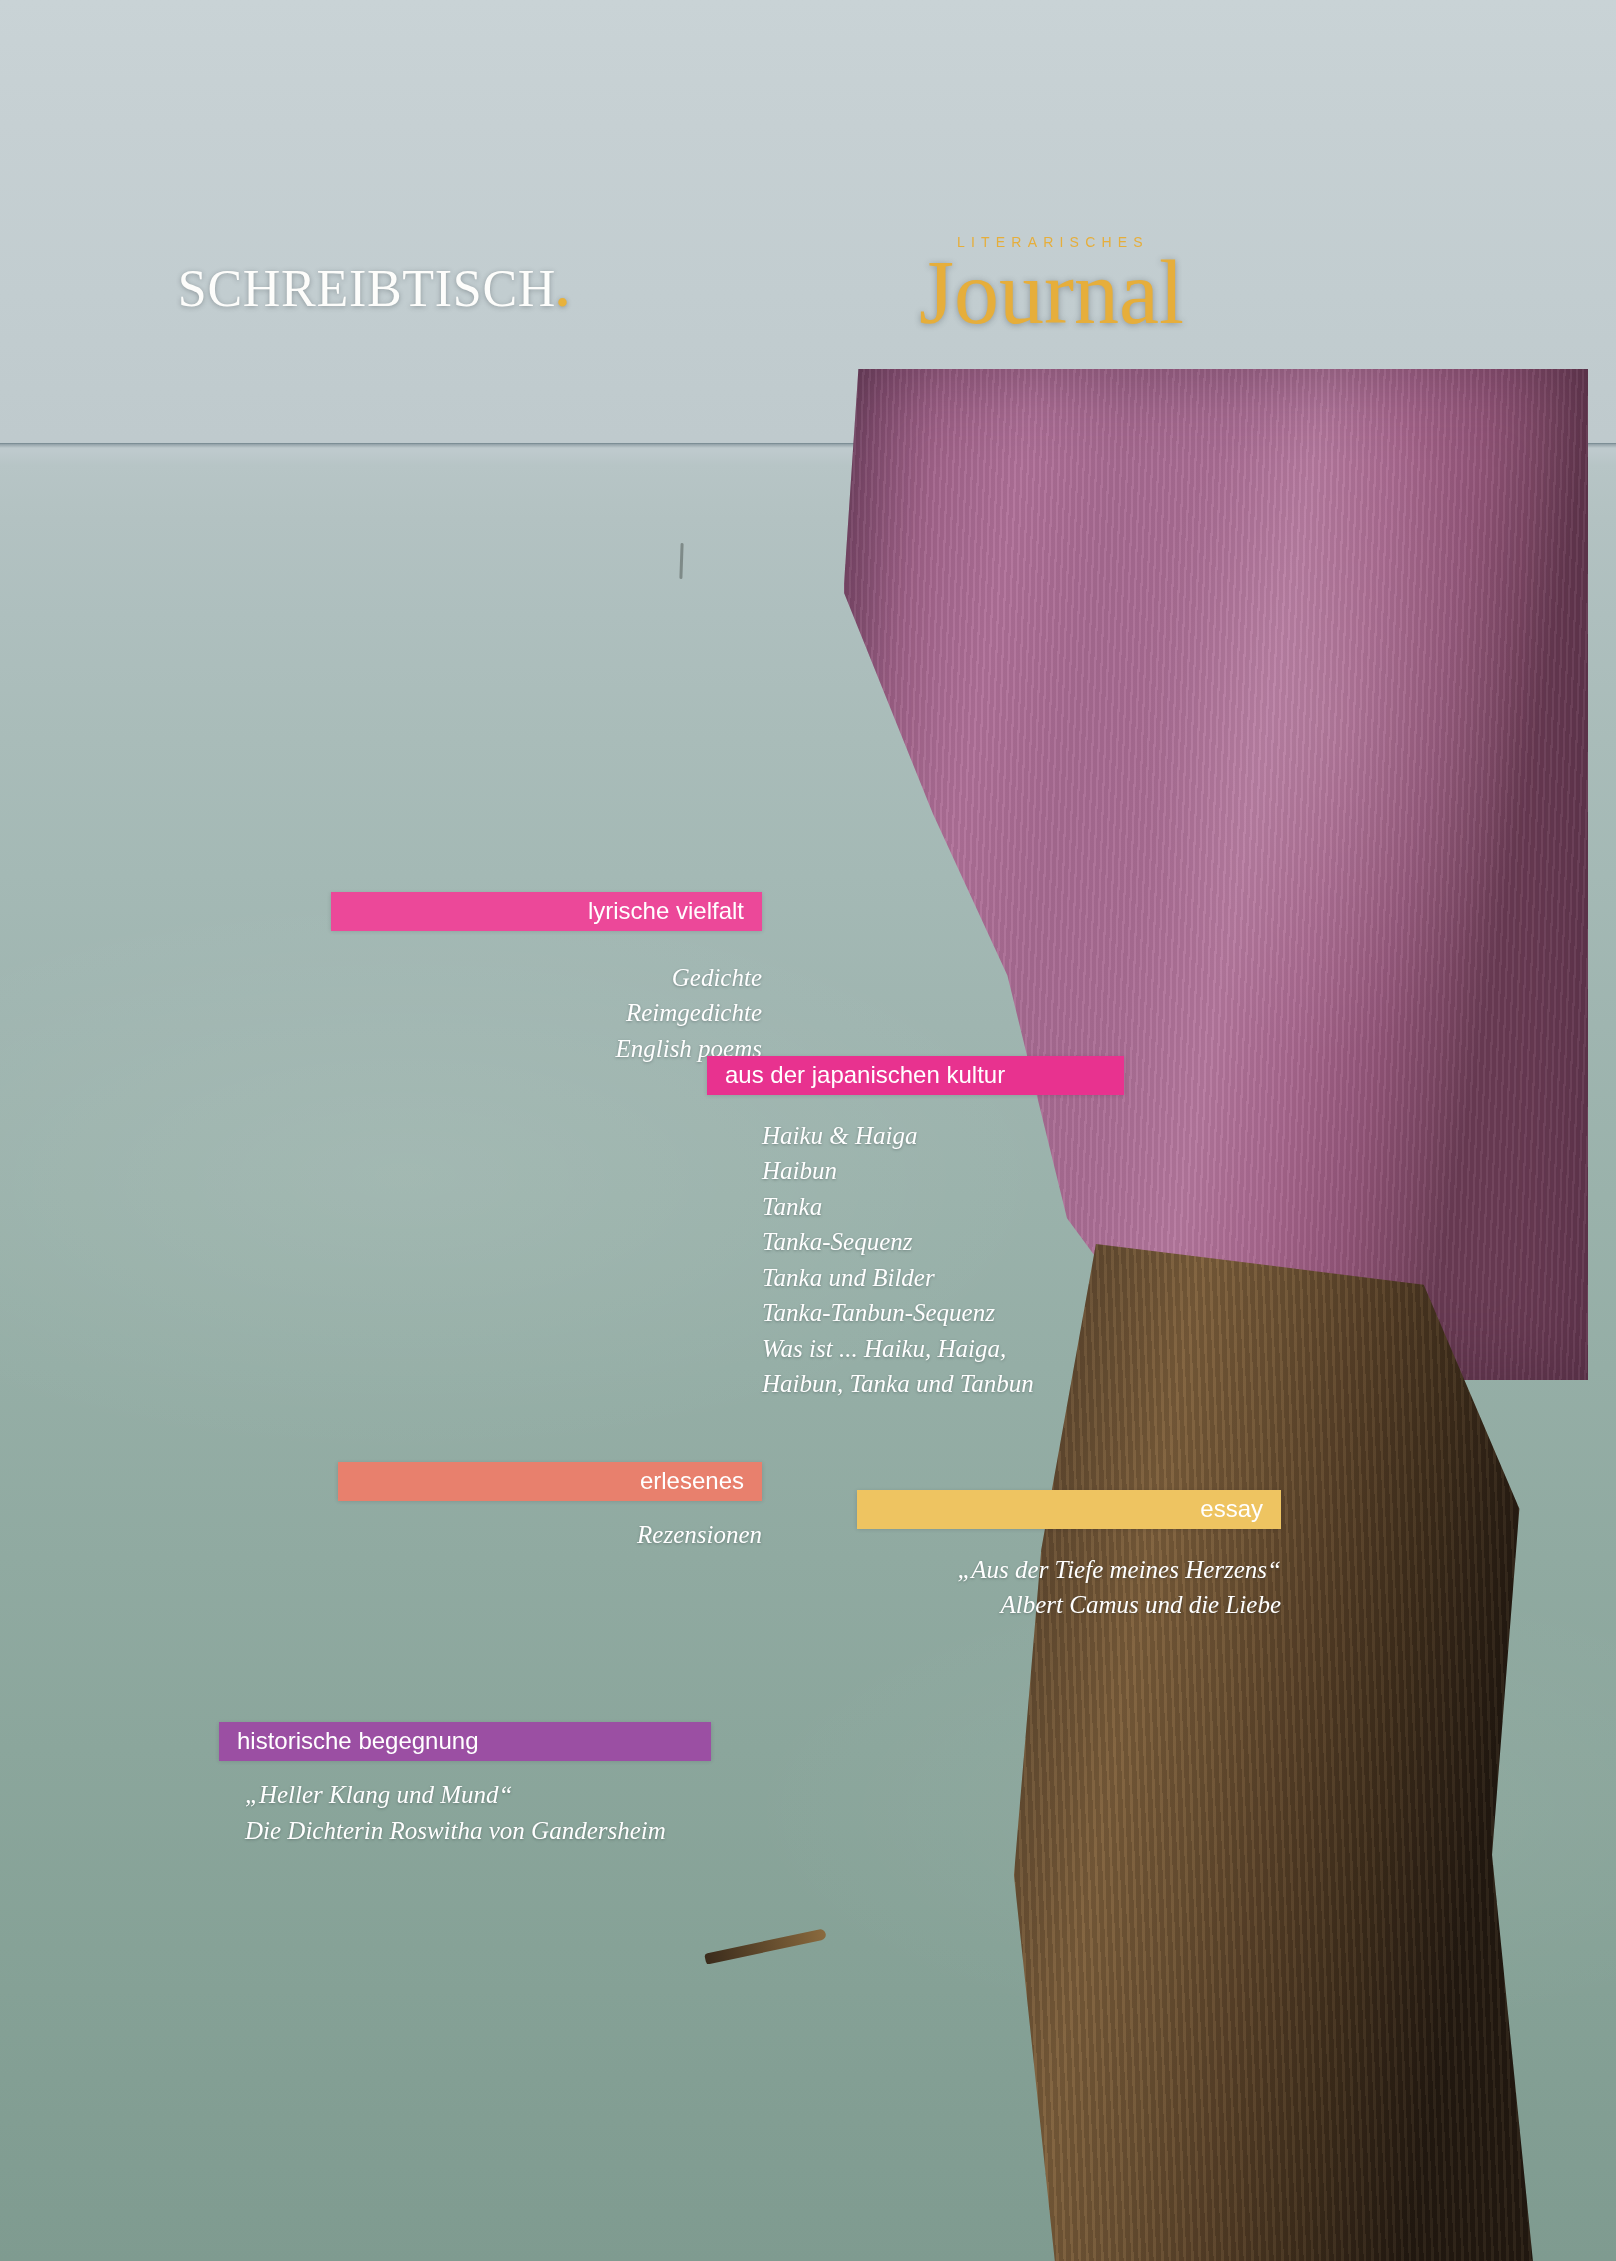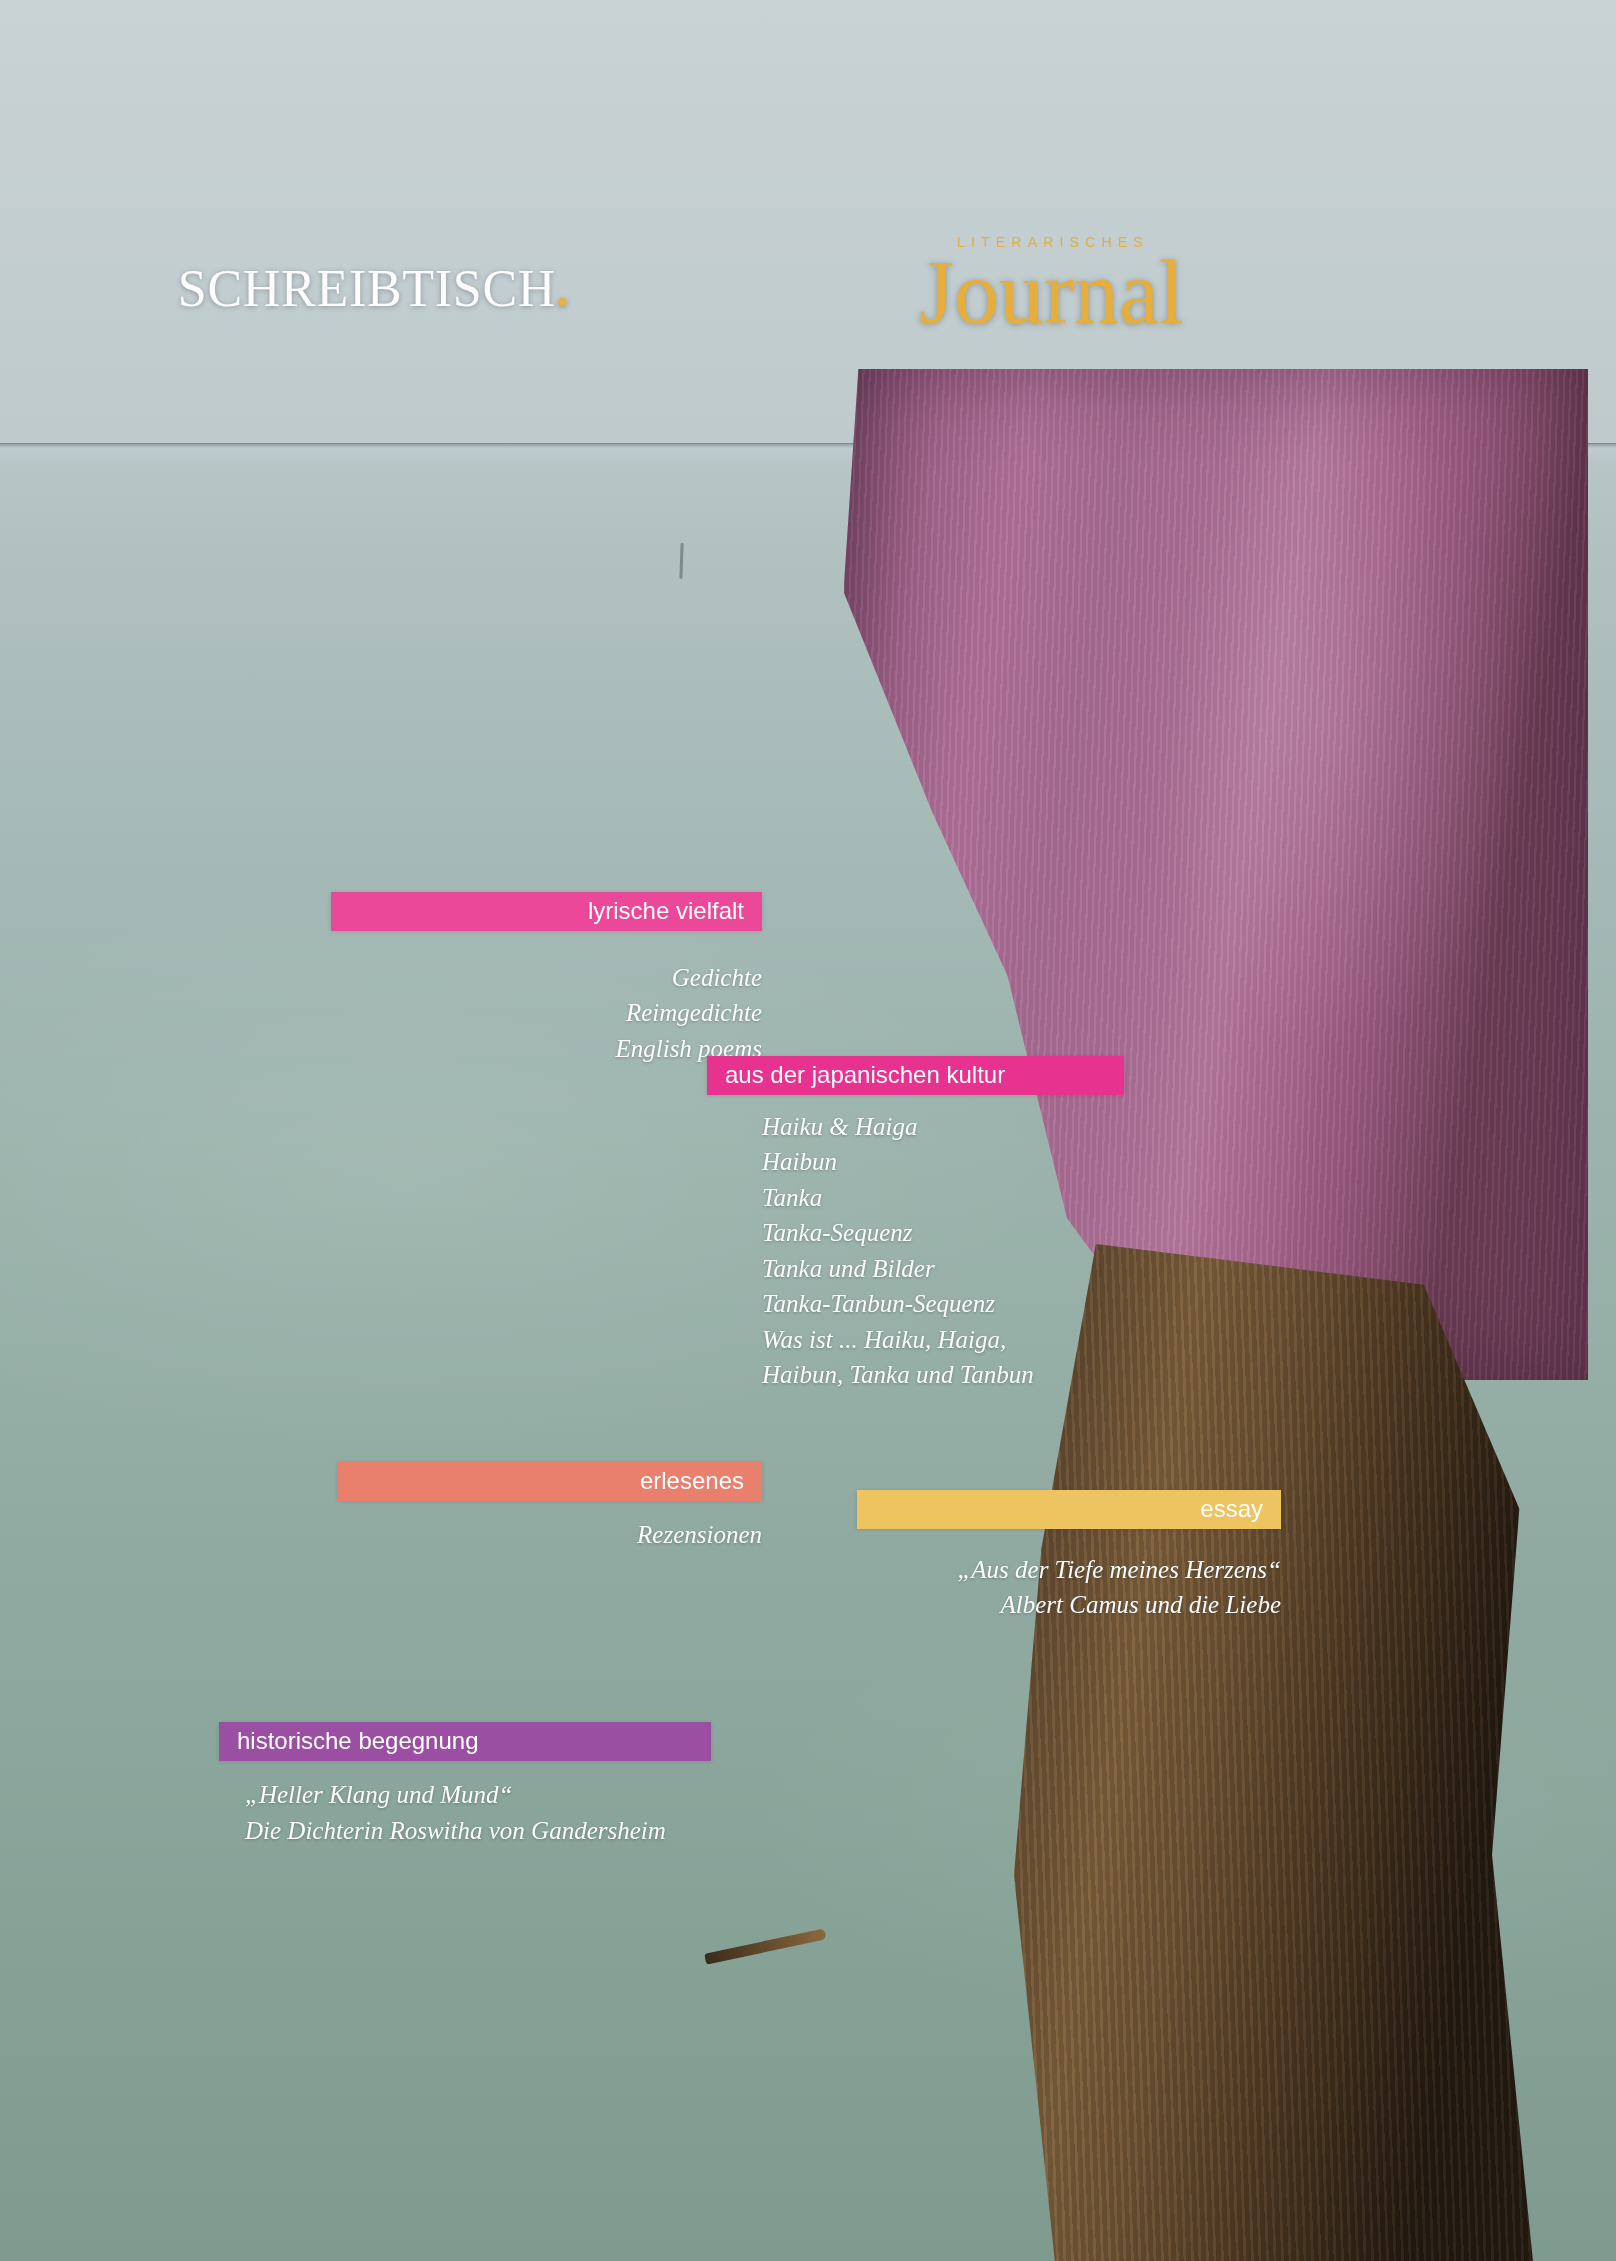--- a/index.html
+++ b/index.html
@@ -246,21 +246,21 @@
   #cat-erlesenes  { left: 311px;  top: 1462px; width: 451px; }
   #cat-erlesenes .cat-bar { min-width: 424px; box-sizing: border-box; }
   #cat-erlesenes .cat-items { margin-left: 55px; }
 
   #cat-historisch { left: 219px;  top: 1722px; width: 506px; }
   #cat-historisch .cat-bar { min-width: 492px; box-sizing: border-box; }
   #cat-historisch .cat-items { margin-left: 26px; }
 
   #cat-japan      { left: 707px; top: 1056px; width: 424px; }
   #cat-japan .cat-bar { min-width: 417px; box-sizing: border-box; }
-  #cat-japan .cat-items { margin-left: 55px; margin-top: 14px; }
+  #cat-japan .cat-items { margin-left: 55px; margin-top: 23px; }
 
   #cat-essay      { left: 844px; top: 1490px; width: 437px; }
   #cat-essay .cat-bar { min-width: 424px; box-sizing: border-box; }
   #cat-essay .cat-items { margin-top: 23px; }
 
   .bar-teal    { background: #3d6b66; }
   .bar-mauve   { background: #8e5a72; }
   .bar-salmon  { background: #e8806d; }
   .bar-purple  { background: #9b4fa3; }
   .bar-pink    { background: #e8328f; }

